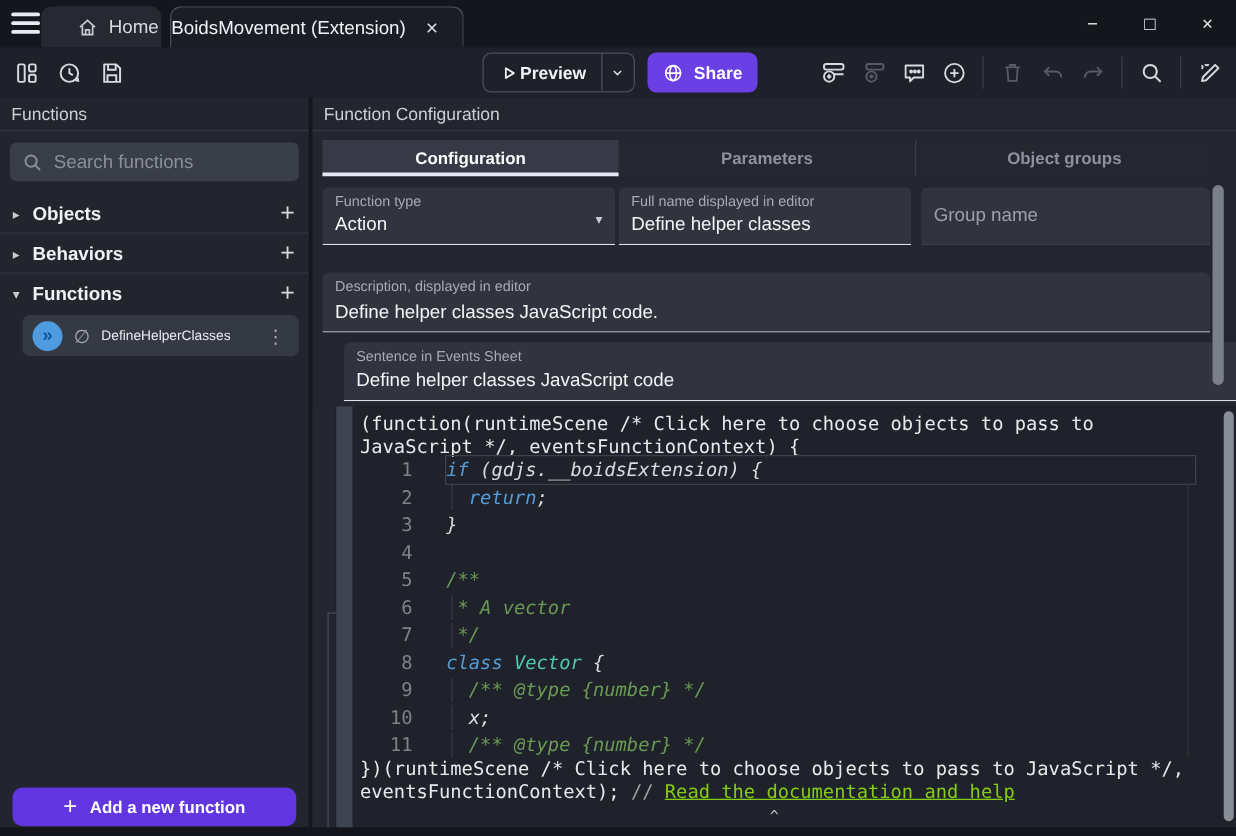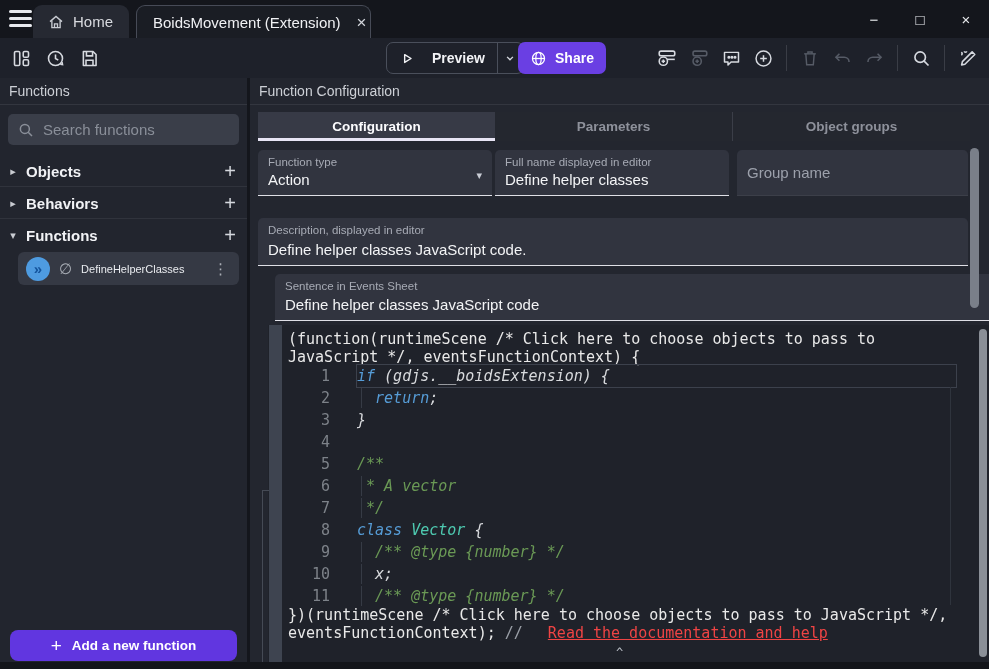--- a/index.html
+++ b/index.html
@@ -5,33 +5,33 @@
   * { margin:0; padding:0; box-sizing:border-box; }
   html,body { background:#0e1014; }
   body { font-family:"Liberation Sans", sans-serif; }
   #app { position:relative; width:989px; height:669px; background:#14161C; overflow:hidden; }
 
   
   .titlebar { position:absolute; left:0; top:0; width:989px; height:38px; background:#14161C; }
   .hamburger { position:absolute; left:9px; top:10px; width:23px; height:18px; cursor:pointer; }
   .hamburger span { display:block; height:2.6px; background:#E8EAEF; border-radius:2px; margin-bottom:4.6px; }
   .tab { position:absolute; top:5px; height:33px; display:flex; align-items:center; border-radius:9px 9px 0 0; font-size:15px; color:#D8DADF; }
-  .tab-home { left:33px; width:96px; background:#262932; padding-left:14px; gap:8px; }
-  .tab-active { left:136px; width:235px; background:#1A1D24; border:1px solid #474B57; border-bottom:none; color:#F0F1F4; padding-left:16px; gap:10px; }
+  .tab-home { left:33px; width:96px; background:#262932; padding-left:28px; gap:8px; }
+  .tab-active { left:136px; width:235px; background:#1A1D24; border:1px solid #474B57; border-bottom:none; color:#F0F1F4; padding-left:0; gap:10px; }
   .tab-close { margin-left:6px; color:#D4D7DD; font-size:17px; line-height:1; cursor:pointer; }
   .win-controls { position:absolute; right:0; top:0; height:38px; display:flex; align-items:center; }
   .win-btn { width:46px; text-align:center; color:#E8EAED; font-size:15px; cursor:pointer; }
 
   
   .toolbar { position:absolute; left:0; top:38px; width:989px; height:40px; background:#1E212A; display:flex; align-items:center; }
   .icon-btn { width:30px; height:30px; display:flex; align-items:center; justify-content:center; color:#D7DAE0; cursor:pointer; flex:none; }
   .icon-btn.dim { color:#565B66; }
   .tb-left { position:absolute; left:6px; display:flex; gap:4px; }
   .preview-group { position:absolute; left:386px; top:4px; height:32px; display:flex; align-items:center; border:1px solid #4A4F5B; border-radius:7px; color:#F2F3F6; cursor:pointer; }
-  .preview-main { display:flex; align-items:center; gap:16px; padding:0 12px; height:100%; }
+  .preview-main { display:flex; align-items:center; gap:0; padding:0 12px; height:100%; }
   .preview-label { font-weight:bold; font-size:14px; }
   .preview-caret { width:26px; height:100%; display:flex; align-items:center; justify-content:center; border-left:1px solid #4A4F5B; }
   .share-btn { position:absolute; left:518px; top:4px; height:32px; width:88px; background:#6A3FE3; border-radius:7px; display:flex; align-items:center; justify-content:center; gap:8px; color:#fff; font-weight:bold; font-size:14px; cursor:pointer; }
   .tb-right { position:absolute; right:6px; display:flex; align-items:center; gap:2px; }
   .tb-sep { width:1px; height:26px; background:#3A3D46; margin:0 6px; }
 
   
   .sidebar { position:absolute; left:0; top:78px; width:247px; height:584px; background:#22252E; }
   .panel-header { height:27px; display:flex; align-items:center; padding-left:9px; font-size:14px; color:#CDD0D6; border-bottom:1px solid #33363F; }
   .search-box { position:absolute; left:8px; top:36px; width:231px; height:31px; background:#3A3E49; border-radius:5px; display:flex; align-items:center; padding:0 9px; gap:8px; }
@@ -82,21 +82,21 @@
   .ln { width:48px; text-align:right; color:#7D8289; flex:none; }
   .code-text { position:relative; margin-left:27px; flex:1; margin-right:22px; white-space:pre; color:#D8DADD;font-style:italic; }
   .code-line.current .code-text { outline:1px solid #3C414C; }
   .indent-guide { position:absolute; left:4px; top:1px; bottom:1px; border-left:1px solid #363B45; }
   .tok-kw { color:#569CD6; }
   .tok-ty { color:#4EC9B0; }
   .tok-cm { color:#6A9955; }
   .tok-pl { color:#D8DADD; }
   .code-footer { position:absolute; left:38px; top:281px; width:672px; font-size:15px; line-height:18px; color:#E9E9E9; white-space:pre-wrap; }
   .code-comment { color:#9CA1A9; }
-  .doc-link { color:#ef4444; text-decoration:underline; cursor:pointer;margin-left:16px; }
+  .doc-link { color:#84cc16; text-decoration:underline; cursor:pointer; }
   .code-vline { position:absolute; left:700px; top:62px; width:1px; height:218px; background:#2F343D; }
   .code-scroll { position:absolute; left:729px; top:4px; width:8px; height:328px; background:#8A8F97; border-radius:4px; cursor:pointer; }
   .collapse-caret { position:absolute; left:0; right:0; bottom:2px; text-align:center; color:#B9BEC6; font-size:12px; cursor:pointer; }
 
   .bottom-strip { position:absolute; left:0; top:662px; width:989px; height:7px; background:#13151A; }
   svg { display:block; }
 </style>
 </head>
 <body>
 

